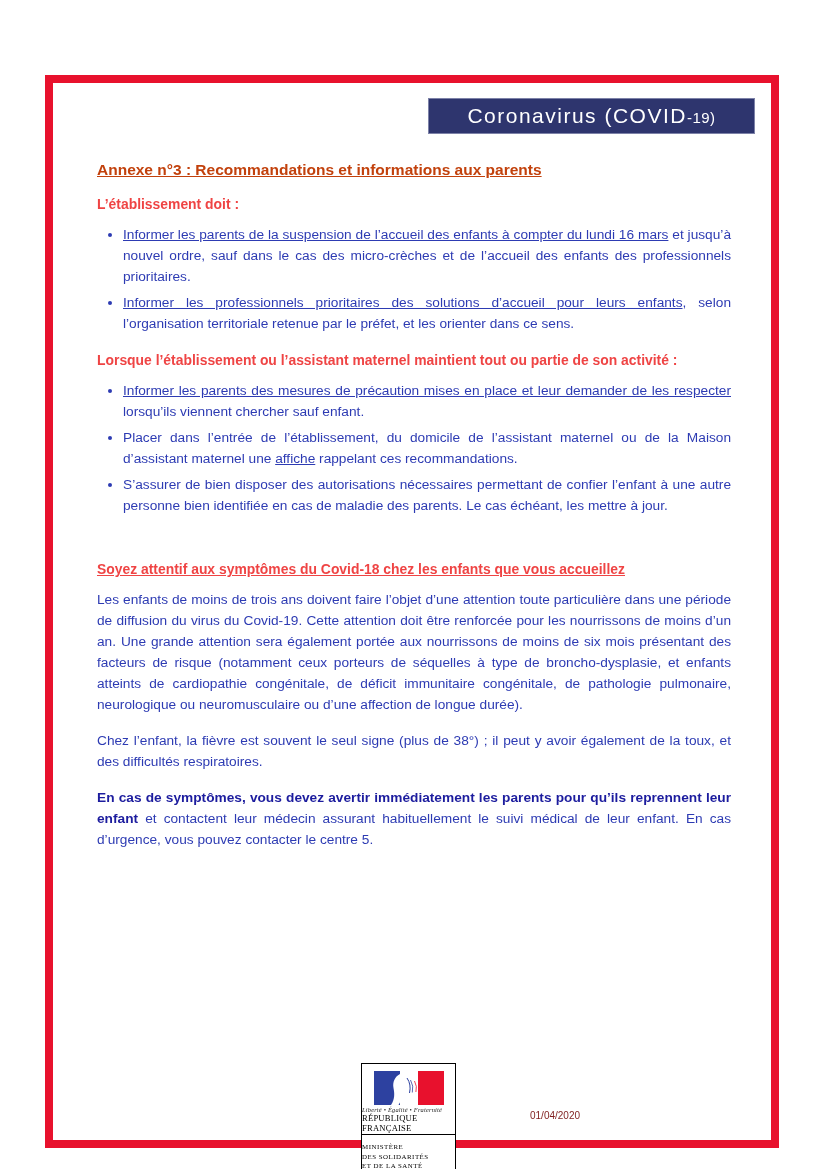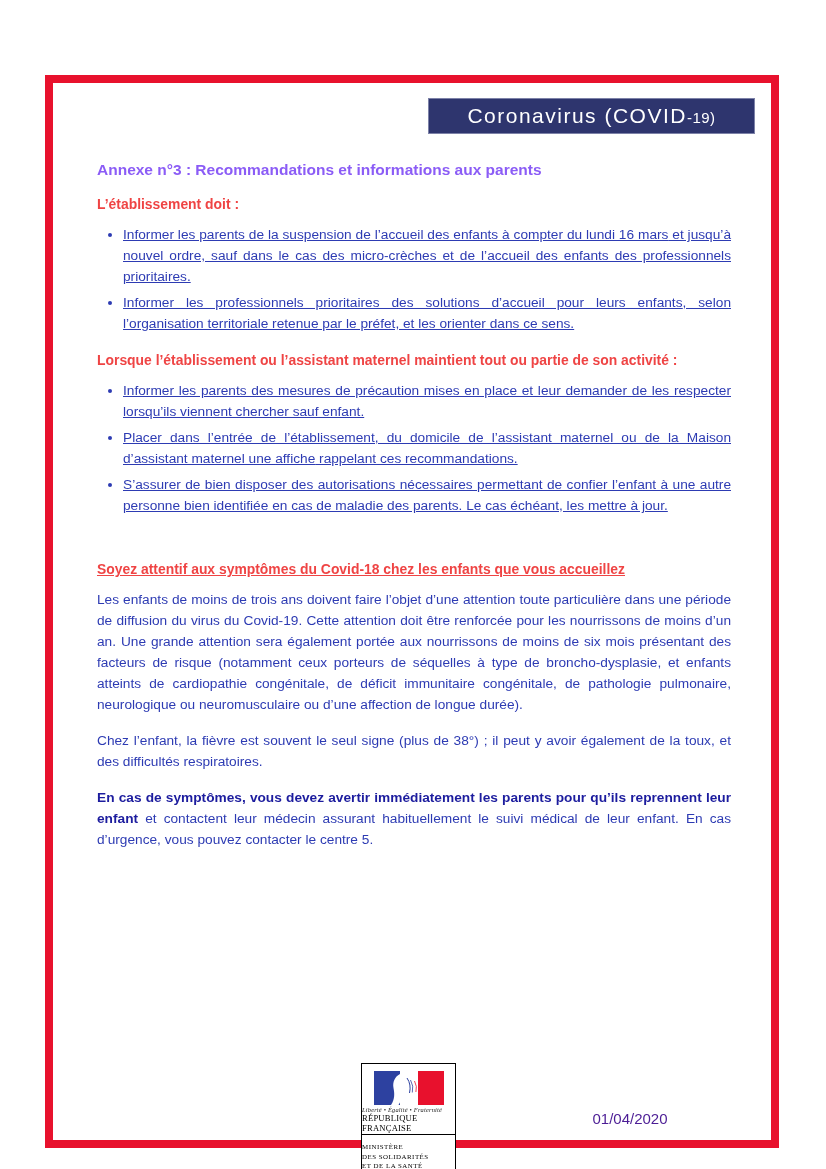--- a/index.html
+++ b/index.html
@@ -37,30 +37,30 @@
   
   .content{
     position:absolute;left:97px;top:132px;
     width:634px;
     z-index:2;
     color:#2D3BB3;
     font-size:13.7px;line-height:21px;
     text-align:justify;
   }
   .doc-title{
-    color:#8b5cf6;font-weight:bold;font-size:15.5px;line-height:19px;
-    margin:0 0 16px 0;text-align:left;
+    color:#c2410c;font-weight:bold;font-size:15.5px;line-height:19px;
+    margin:0 0 16px 0;text-align:left;text-decoration:underline;
   }
   .h2{
     color:#ef4444;font-weight:bold;font-size:13.9px;line-height:18px;
     margin:0 0 11px 0;text-align:left;
   }
   .h2.underline{text-decoration:underline;}
   ul.bullets{
-    margin:0 0 17px 0;padding:0 0 0 26px;list-style:disc;text-decoration:underline;
+    margin:0 0 17px 0;padding:0 0 0 26px;list-style:disc;
   }
   ul.bullets li{margin:0 0 5px 0;}
   .u{text-decoration:underline;}
   .b{font-weight:bold;color:#1C1C9E;}
   p.para{margin:0 0 15px 0;}
   .section-symptomes{margin-top:44px;}
   
   .gov-logo{
     position:absolute;left:361px;top:1035px;
     width:95px;height:109px;
@@ -82,21 +82,21 @@
     font-size:8.6px;line-height:10px;color:#000;letter-spacing:0.2px;
   }
   .ministry{
     padding-top:7px;
     font-family:"Liberation Serif", serif;
     font-size:6.9px;line-height:9.5px;color:#000;letter-spacing:0.5px;
   }
   
   .doc-date{
     position:absolute;left:530px;top:1082px;width:200px;
-    text-align:center;color:#4c1d95;font-size:15px;
+    text-align:left;color:#7f1d1d;font-size:10px;
     z-index:3;
   }
 </style>
 </head>
 <body>
 
 <div class="page">
 
   <div class="frame"></div>
 

